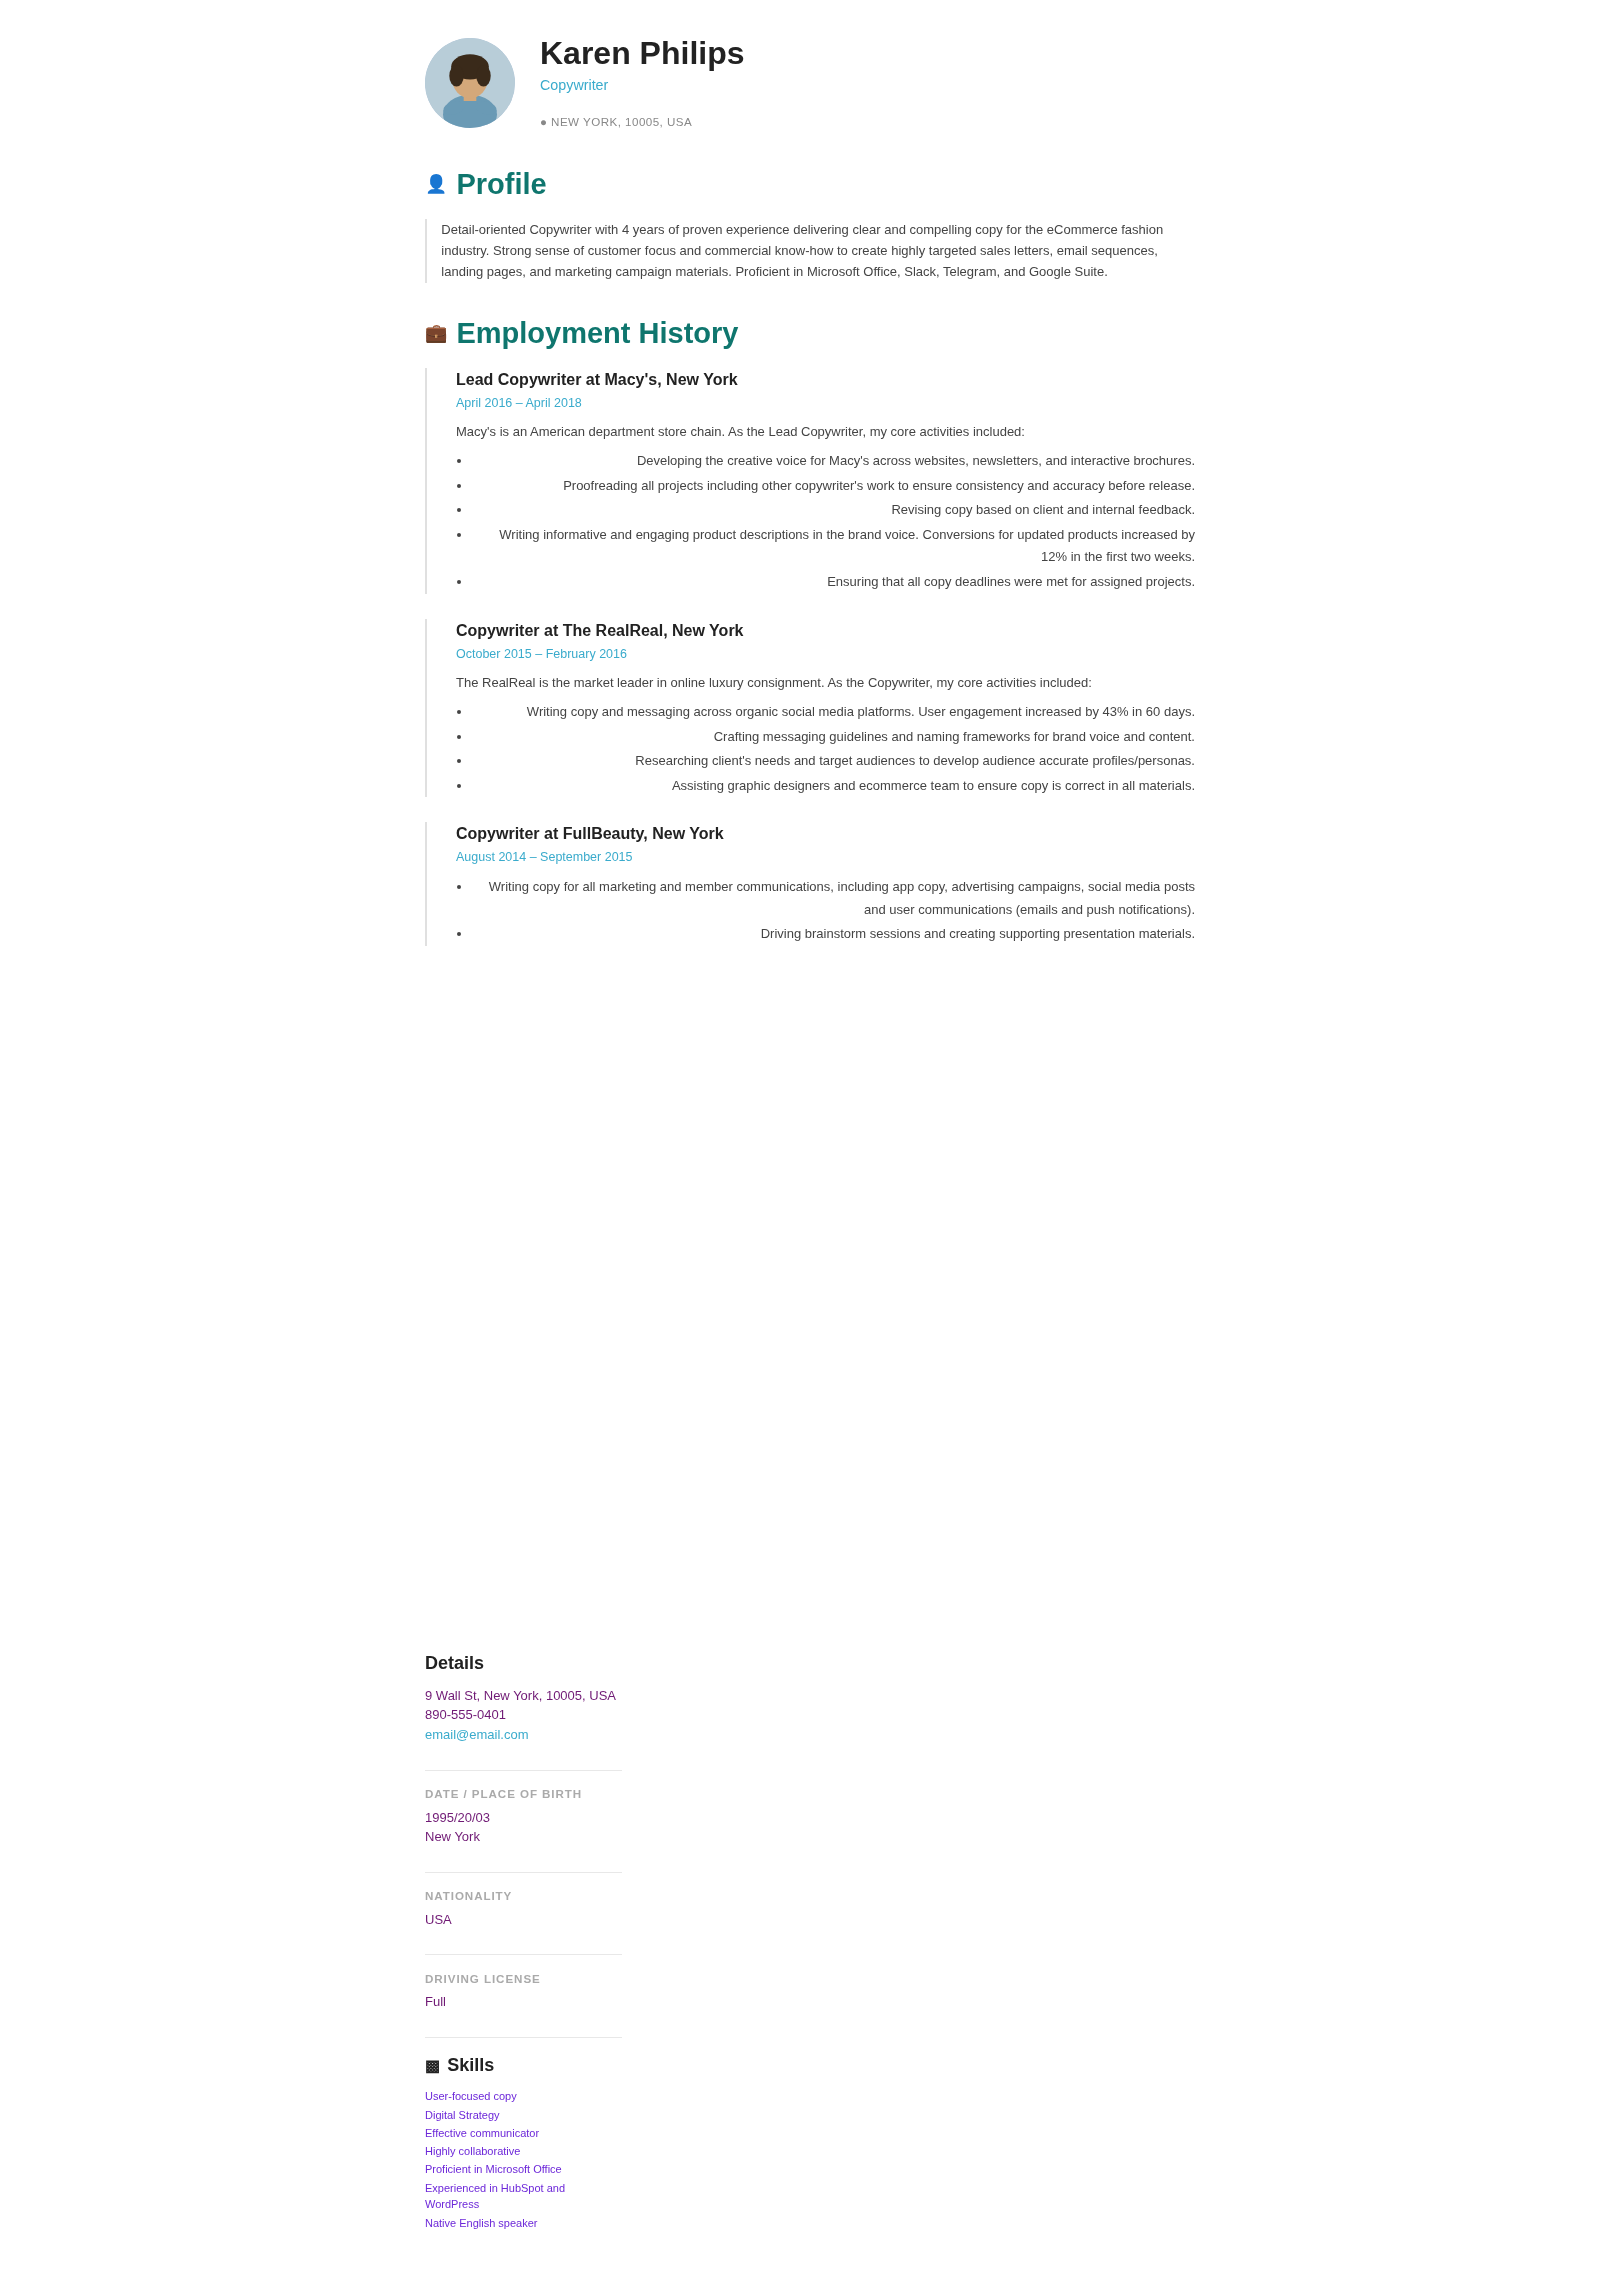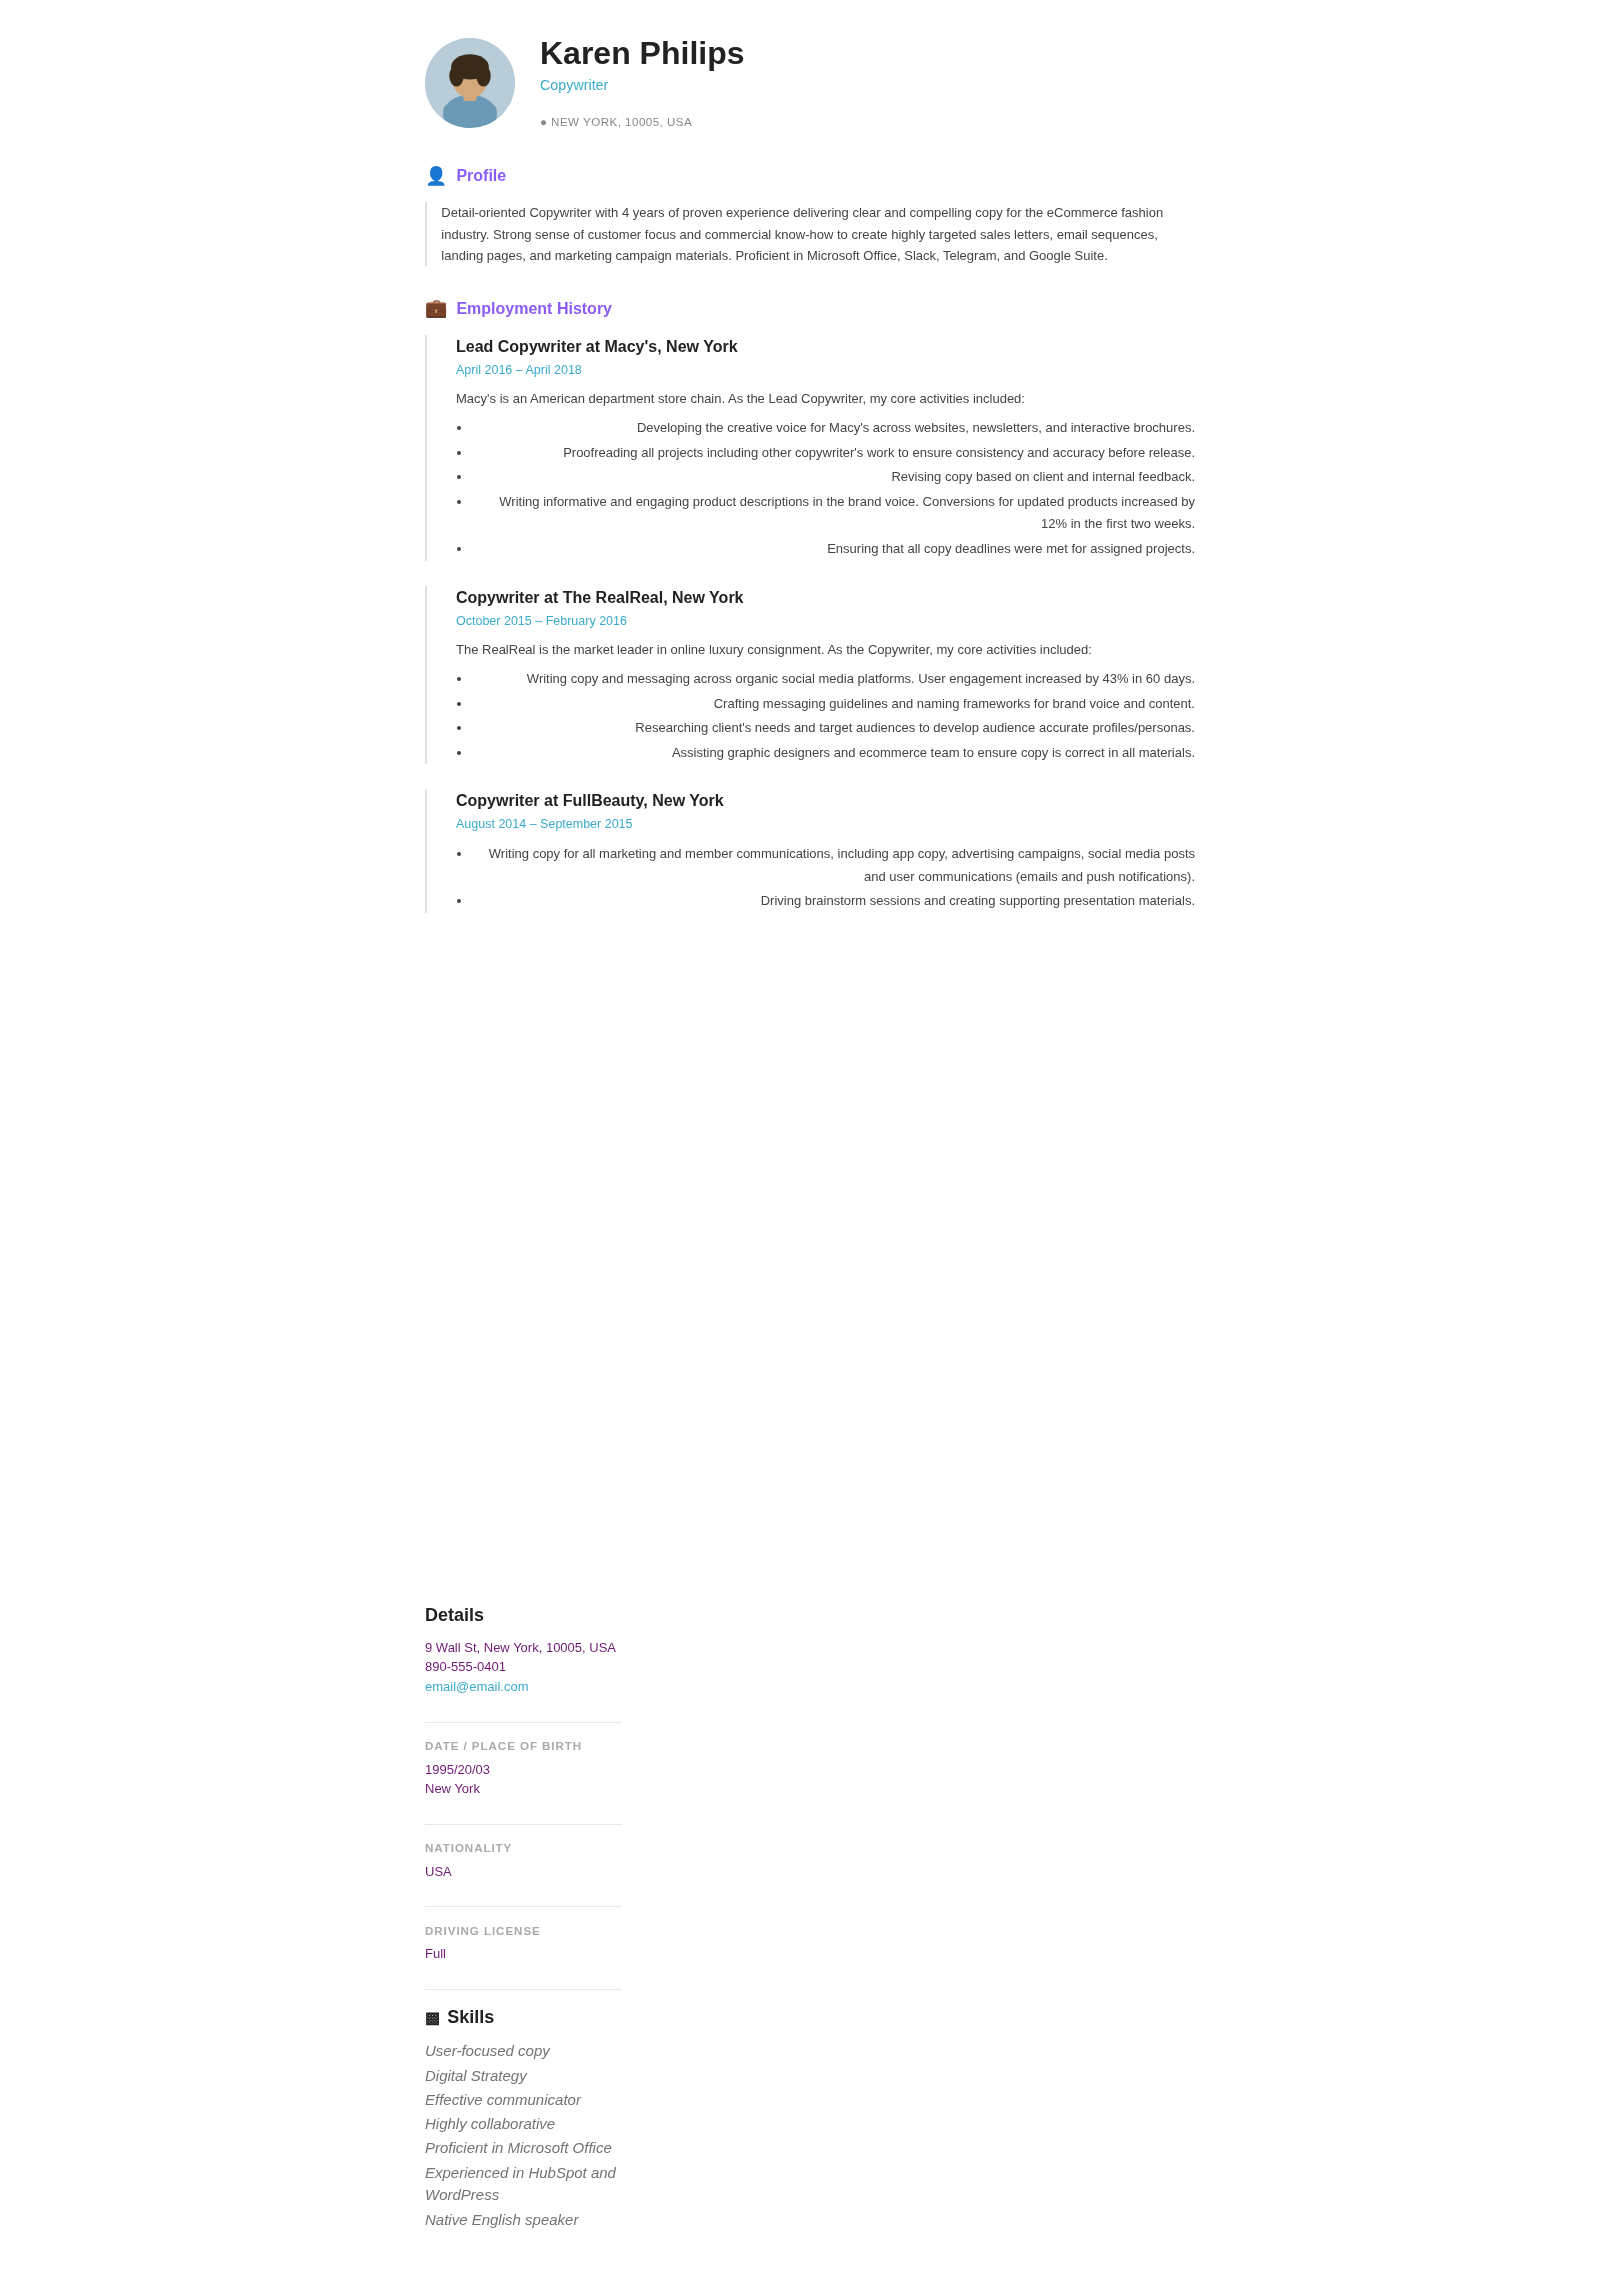--- a/index.html
+++ b/index.html
@@ -84,23 +84,23 @@
       display: flex;
       align-items: center;
       gap: 9px;
       margin-bottom: 12.5px;
     }
     .section-icon {
       font-size: 18px;
       color: #222;
     }
     .section-title {
-      font-size: 16px;
-      font-weight: 700;
-      color: #8b5cf6;
+      font-size: 29px;
+      font-weight: 700;
+      color: #0f766e;
     }
     .profile-text {
       color: #444;
       font-size: 13px;
       line-height: 1.65;
       border-left: 2.7px solid #e0e0e0;
       padding-left: 14.3px;
     }
 
     
@@ -166,24 +166,23 @@
       margin-bottom: 9px;
       display: flex;
       align-items: center;
       gap: 7.2px;
     }
     .skills-list {
       list-style: none;
       padding: 0;
     }
     .skills-list li {
-      font-size: 15px;
-      color: #737373;
+      font-size: 11px;
+      color: #6d28d9;
       margin-bottom: 1.8px;
-      font-style: italic;
     }
     hr.divider {
       border: none;
       border-top: 0.9px solid #e8e8e8;
       margin: 14.3px 0;
     }
   </style>
 </head>
 <body>
 

